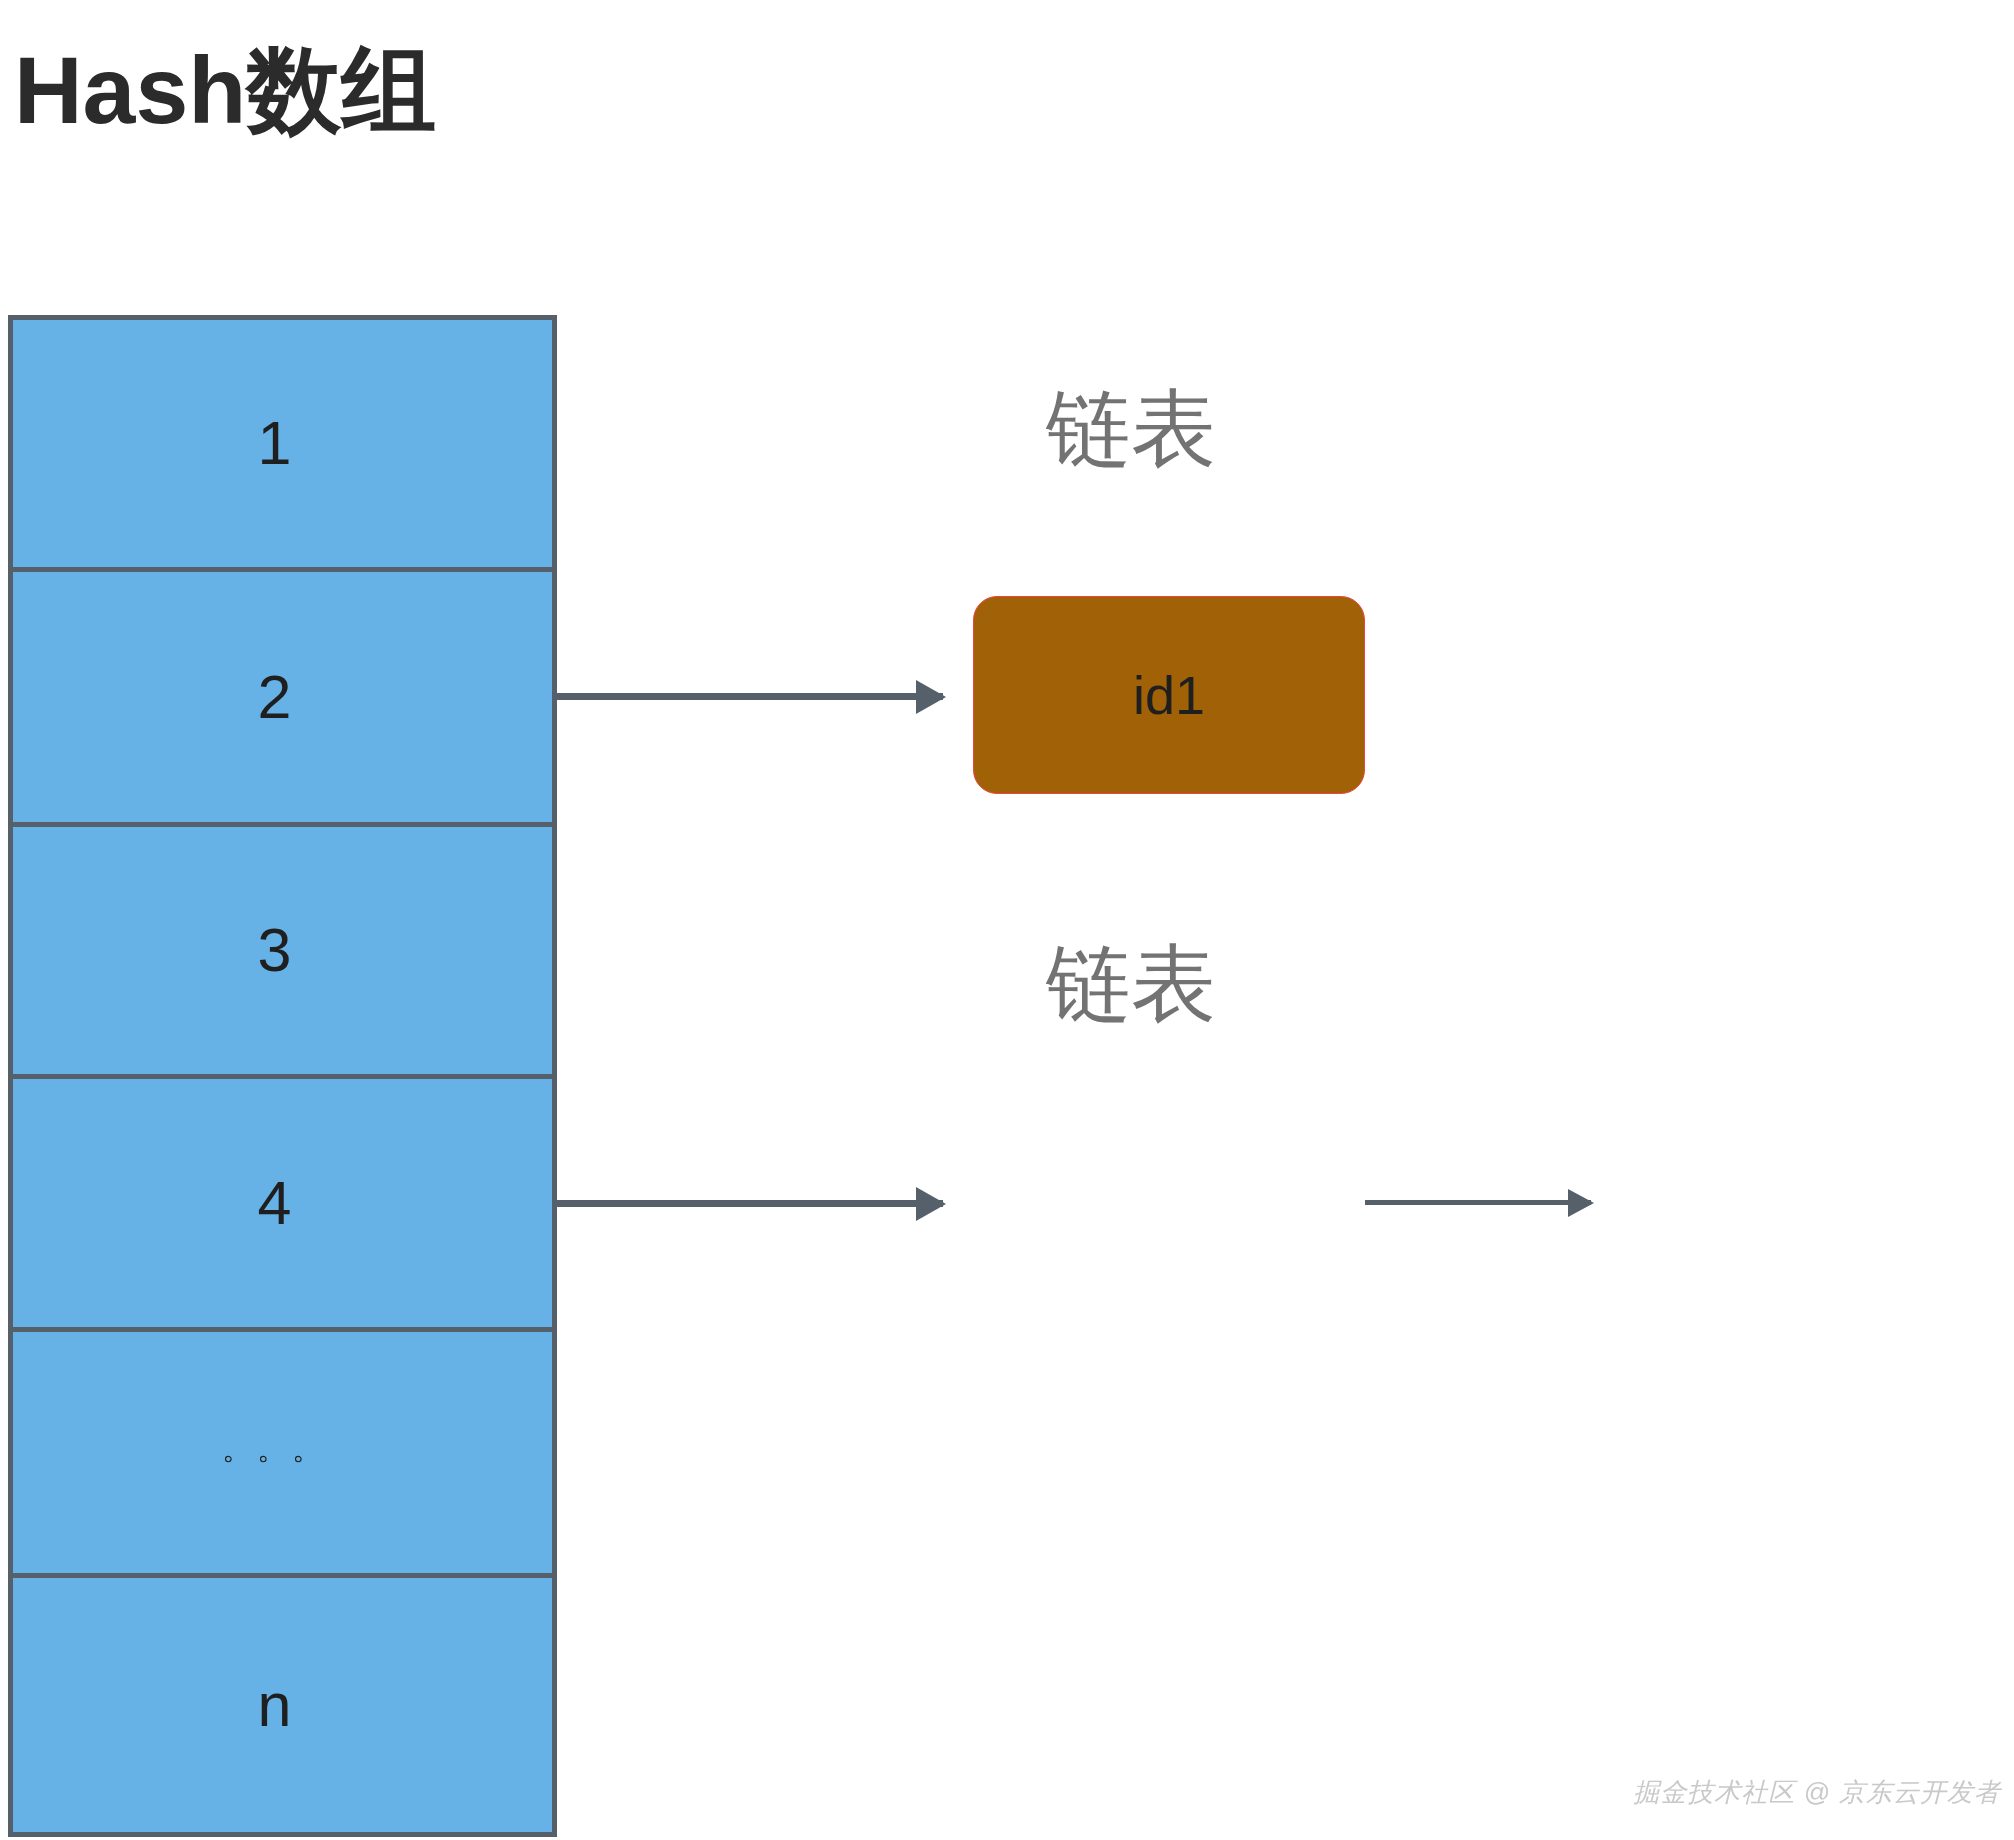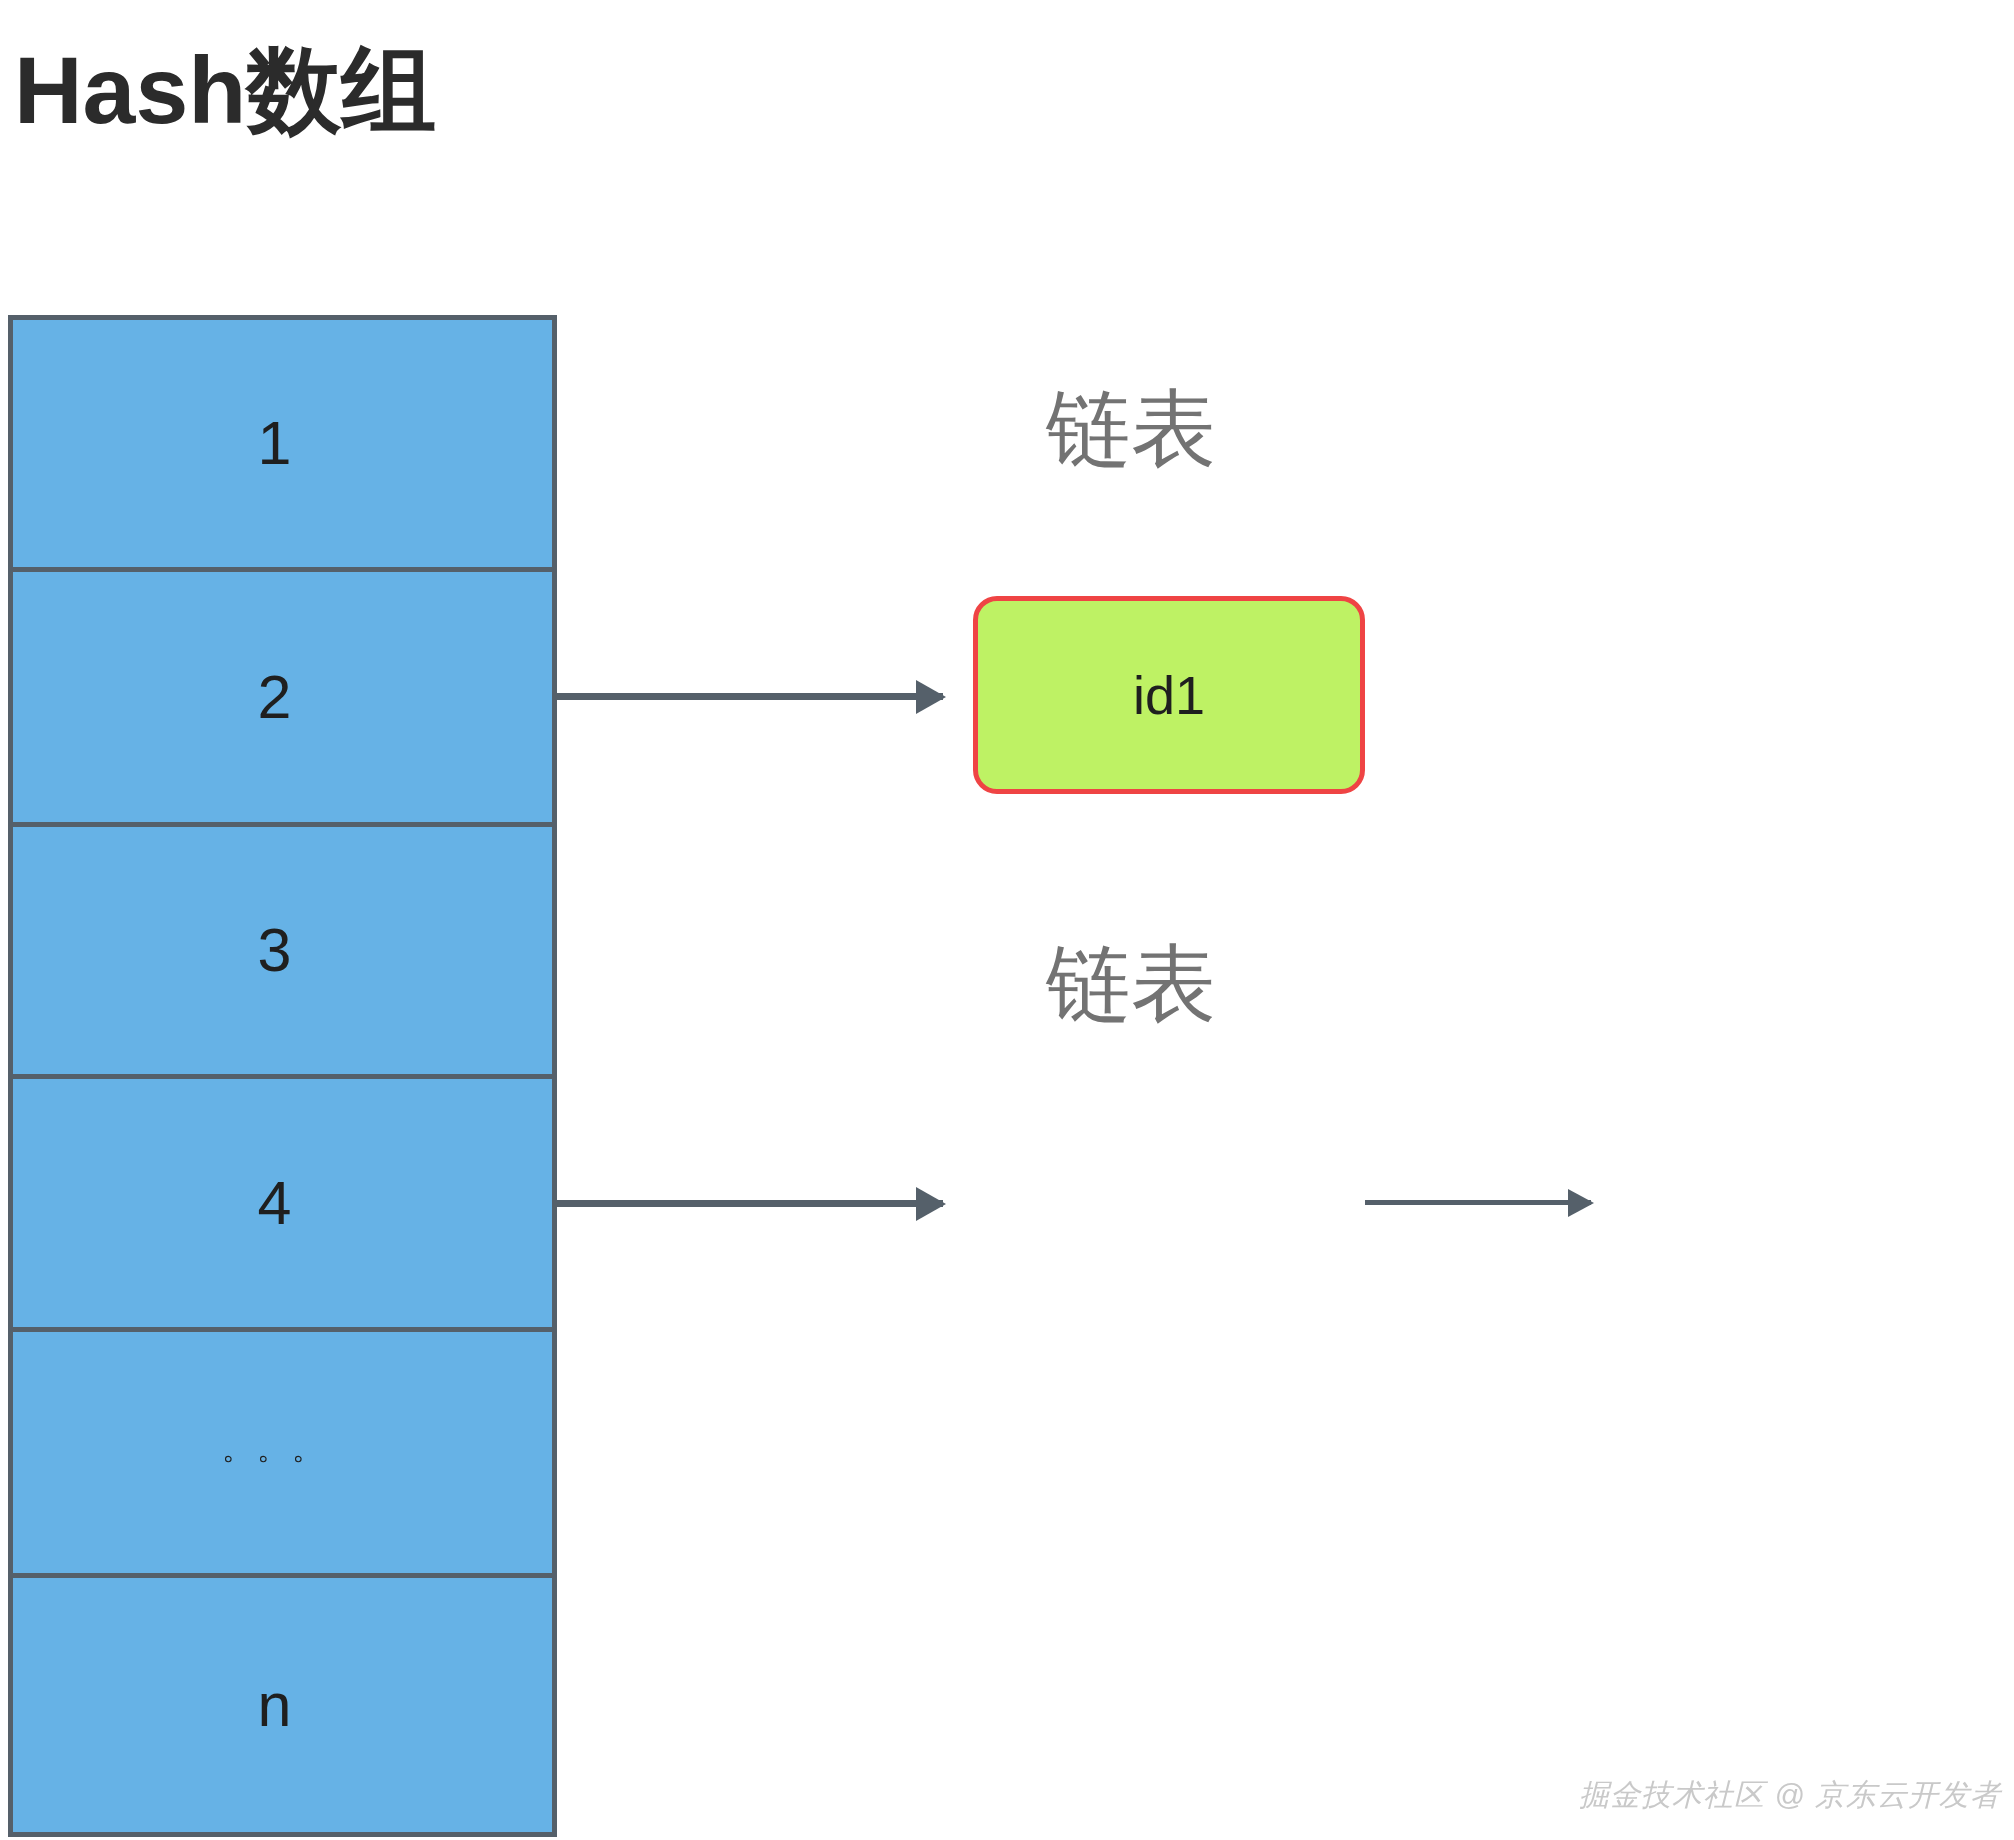--- a/index.html
+++ b/index.html
@@ -75,22 +75,22 @@
     white-space: nowrap;
     font-weight: 400;
   }
   #list-title-1 { left: 1046px; top: 386px; }
   #list-title-2 { left: 1046px; top: 941px; }
 
   
   .node-box {
     position: absolute;
     box-sizing: border-box;
-    background: #bef264;
-    border: 5px solid #ef4444;
+    background: #a16207;
+    border: 1px solid #ef4444;
     border-radius: 24px;
     display: flex;
     align-items: center;
     justify-content: center;
   }
   .node-box .node-label {
     font-size: 54px;
     color: #1f1f1f;
     line-height: 1;
     font-weight: 400;
@@ -125,21 +125,21 @@
   }
   #arrow-cell2-id1 { left: 557px; top: 693px; width: 386px; }
   #arrow-cell4-id3 { left: 557px; top: 1200px; width: 386px; }
   #arrow-id3-id2    { left: 1365px; top: 1200px; width: 226px; }
 
   
   #watermark {
     position: absolute;
     right: 14px;
     top: 1775px;
-    font-size: 30px;
+    font-size: 26px;
     color: #c9c9c9;
     font-style: italic;
     white-space: nowrap;
     letter-spacing: 1px;
   }
 </style>
 </head>
 <body>
 
 <div id="canvas">

